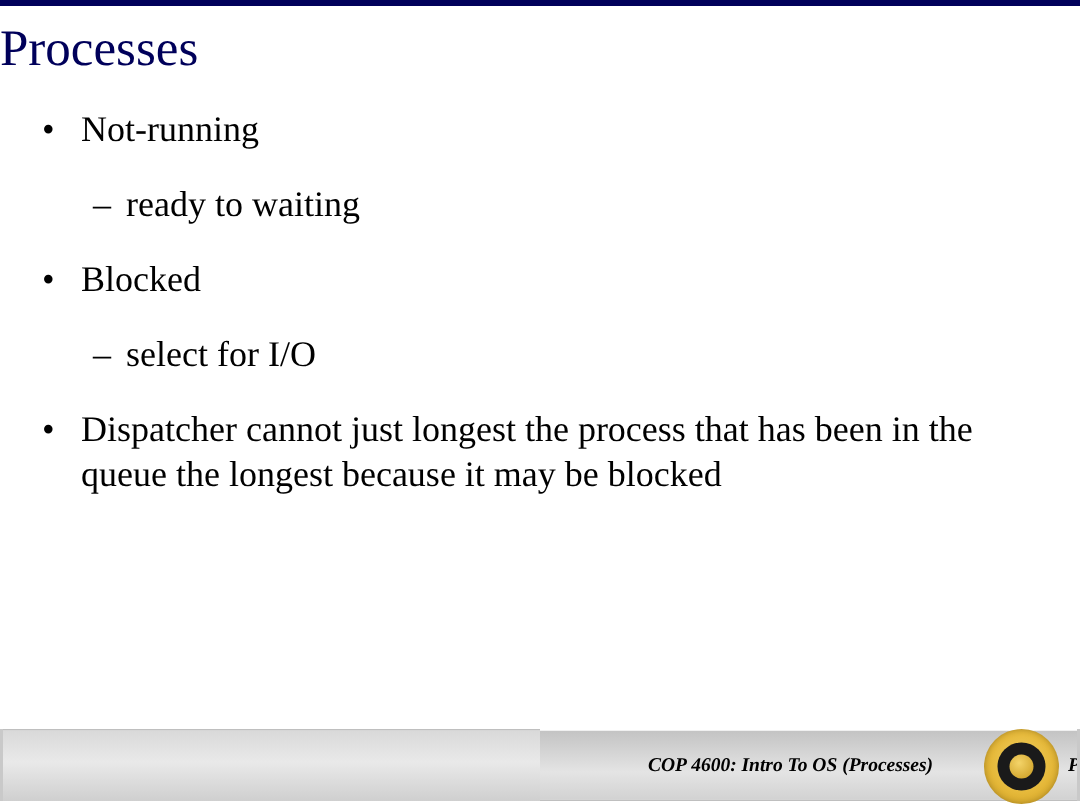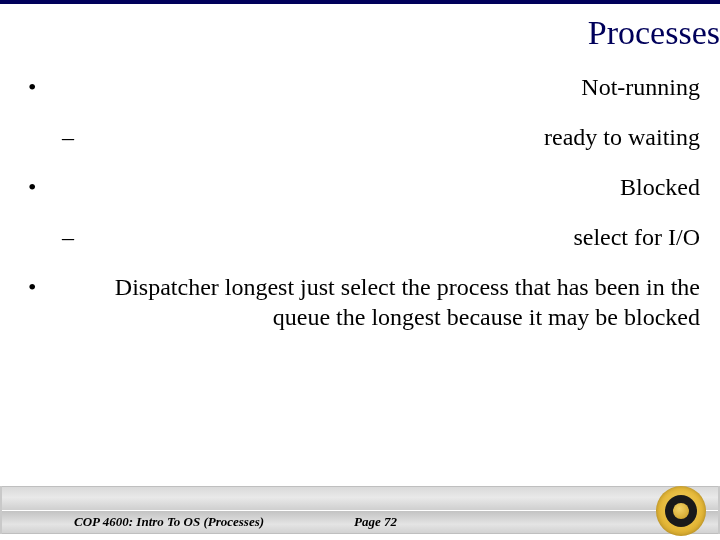--- a/index.html
+++ b/index.html
@@ -17,21 +17,21 @@
     left: 0;
     width: 720px;
     height: 4px;
     background: #00005a;
   }
   .title {
     position: absolute;
     top: 14px;
     left: 0;
     width: 720px;
-    text-align: right;
+    text-align: left;
     font-size: 34px;
     color: #00005a;
   }
   .content {
     position: absolute;
     top: 72px;
     left: 28px;
     width: 672px;
     color: #000000;
     font-size: 24px;
@@ -51,30 +51,30 @@
     text-align: left;
   }
   .bullet-l2 {
     margin-left: 34px;
     margin-bottom: 20px;
   }
   .bullet-l2 .dash {
     width: 22px;
     flex: 0 0 22px;
   }
-  .bullet-text { flex: 1; text-align: right; }
+  .bullet-text { flex: 1; }
 
   .footer-band {
     position: absolute;
     left: 2px;
     right: 2px;
     bottom: 6px;
     height: 48px;
     display: flex;
-    flex-direction: column;
+    flex-direction: row;
   }
   .footer-top {
     flex: 1;
     background: linear-gradient(to bottom, #d9d9d9 0%, #e9e9e9 45%, #cfcfcf 100%);
     border-top: 1px solid #bfbfbf;
   }
   .footer-bot {
     flex: 1;
     background: linear-gradient(to bottom, #c3c3c3 0%, #e4e4e4 60%, #d2d2d2 100%);
     border-top: 1px solid #ffffff;
@@ -150,21 +150,21 @@
     <div class="bullet-text">Blocked</div>
   </div>
 
   <div class="bullet-row bullet-l2">
     <div class="dash">–</div>
     <div class="bullet-text">select for I/O</div>
   </div>
 
   <div class="bullet-row bullet-l1">
     <div class="dot">•</div>
-    <div class="bullet-text">Dispatcher longest just select the process that has been in the queue the longest because it may be blocked</div>
+    <div class="bullet-text">Dispatcher cannot just longest the process that has been in the queue the longest because it may be blocked</div>
   </div>
 
 </div>
 
 <div class="footer-band">
   <div class="footer-top"></div>
   <div class="footer-bot">
     <div class="fcell course">COP 4600: Intro To OS  (Processes)</div>
     <div class="fcell page">Page 72</div>
   </div>

